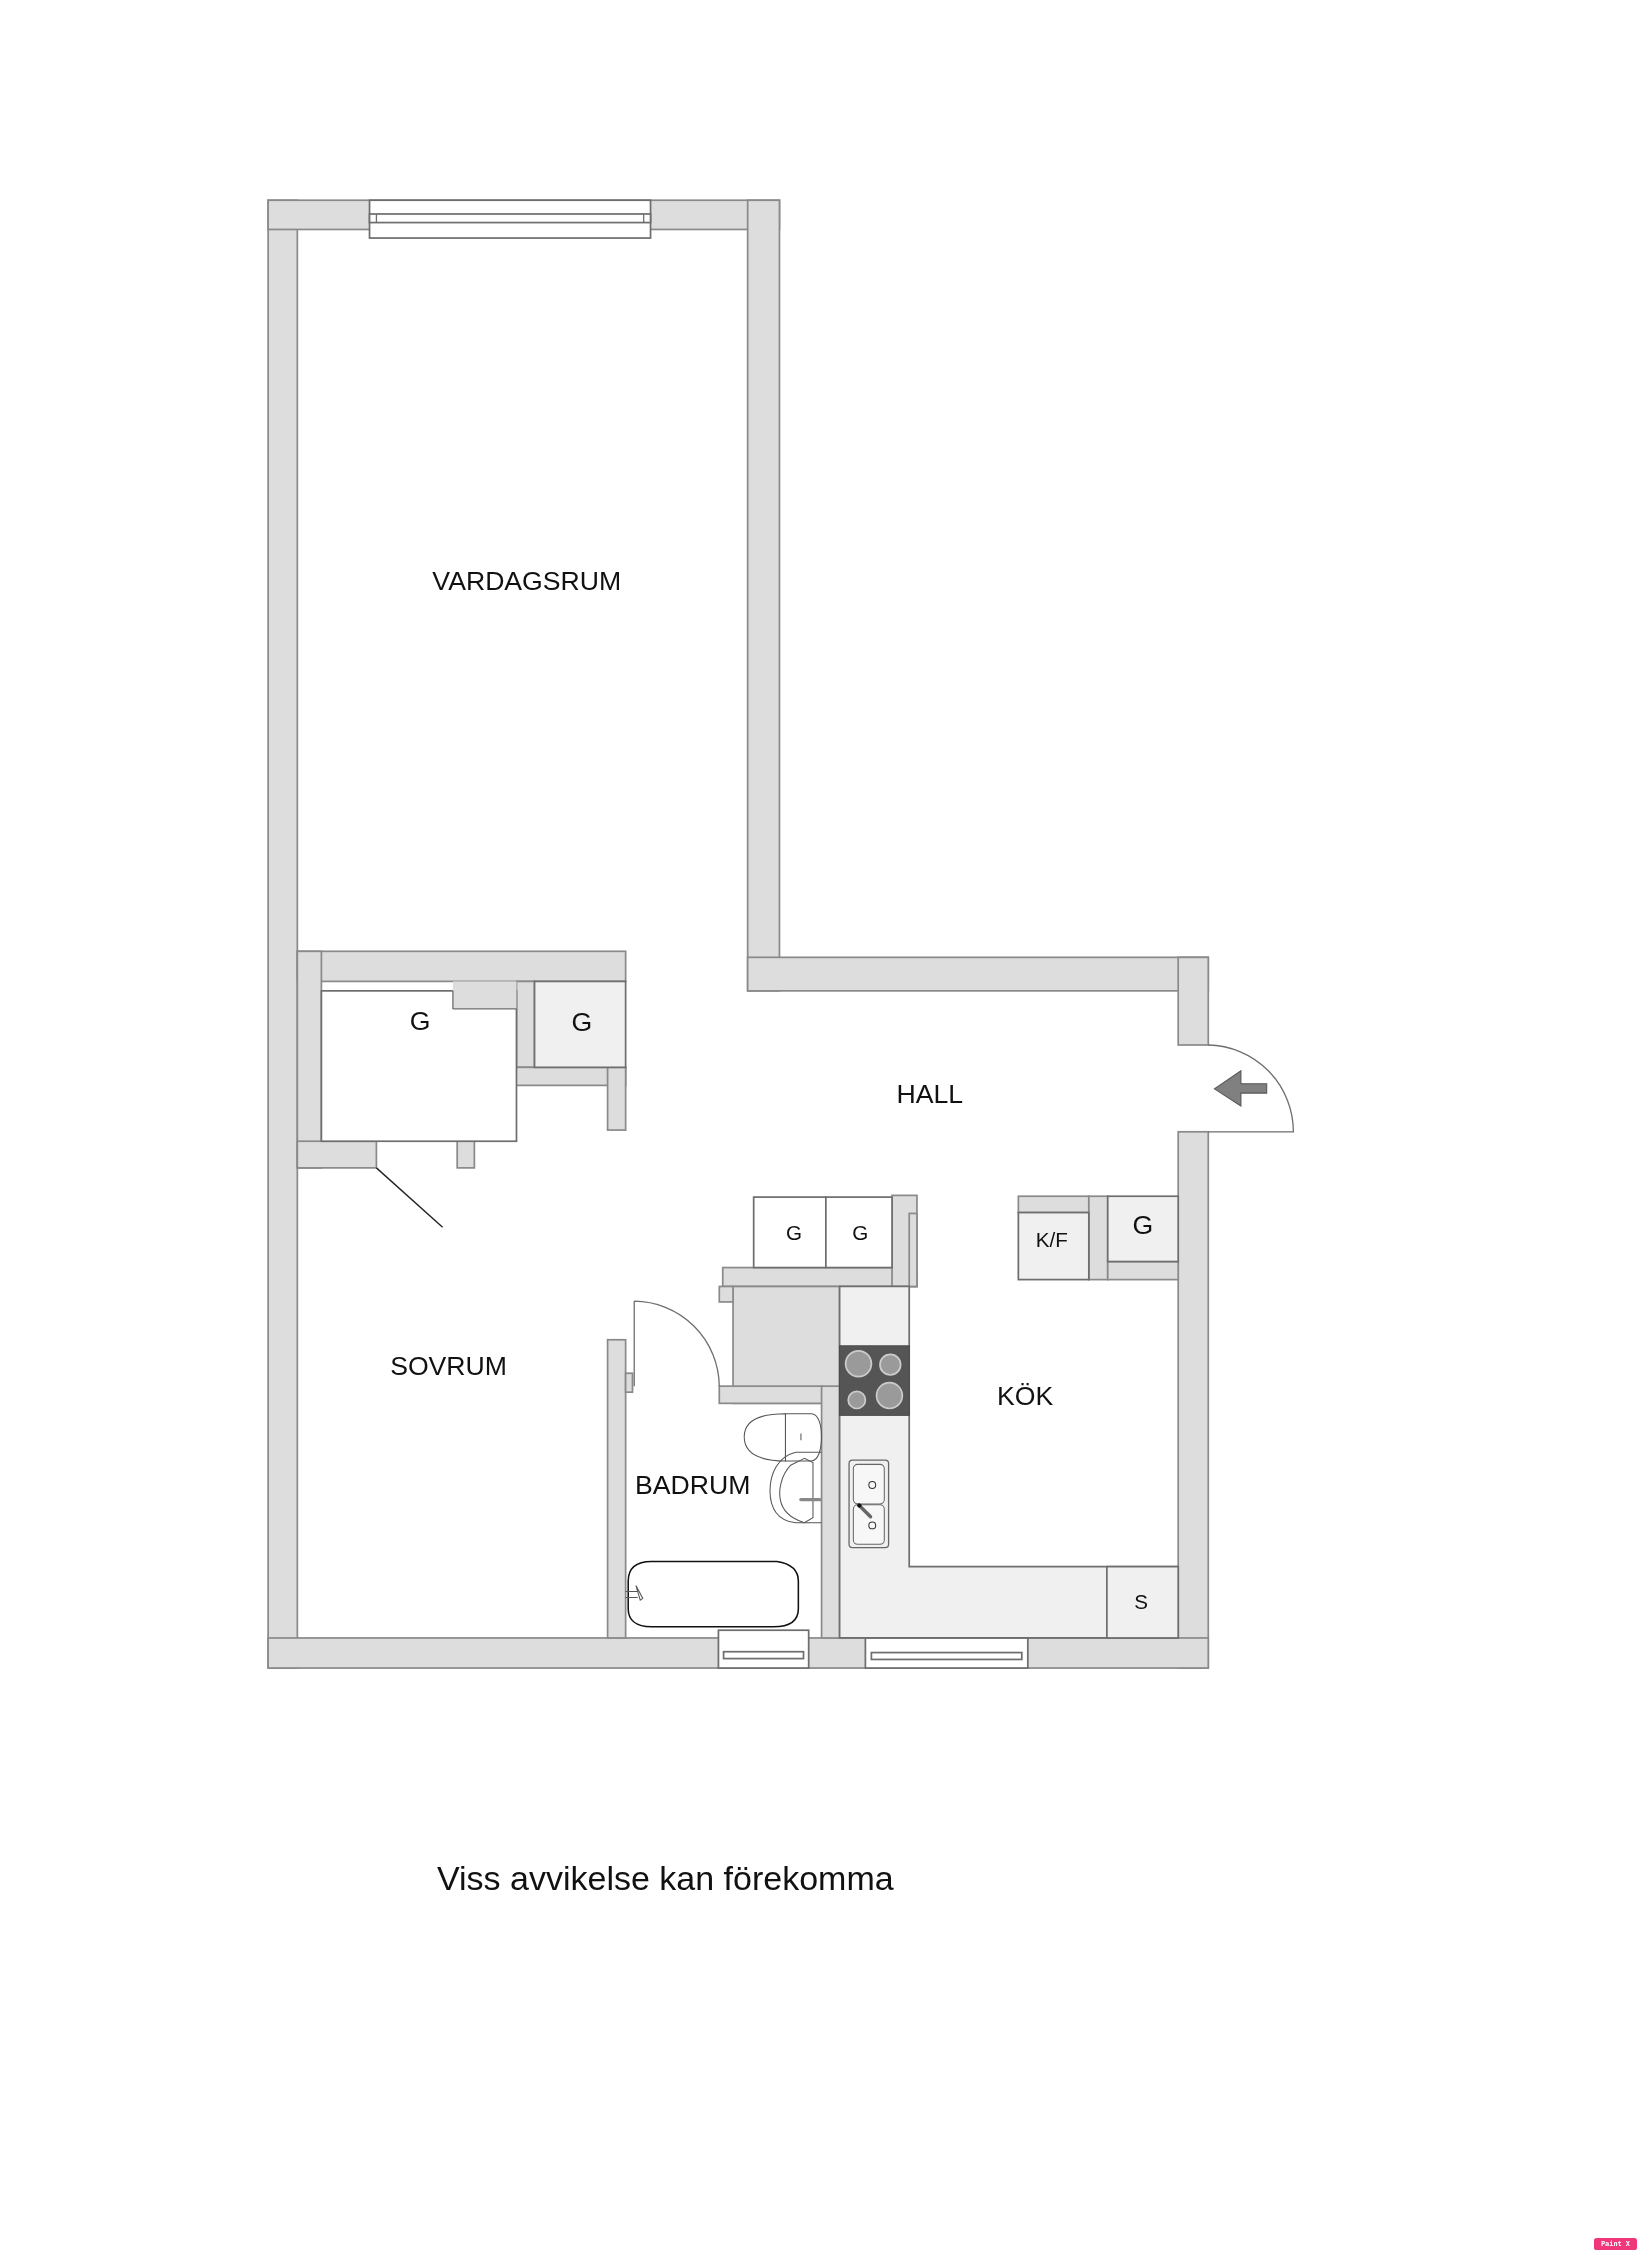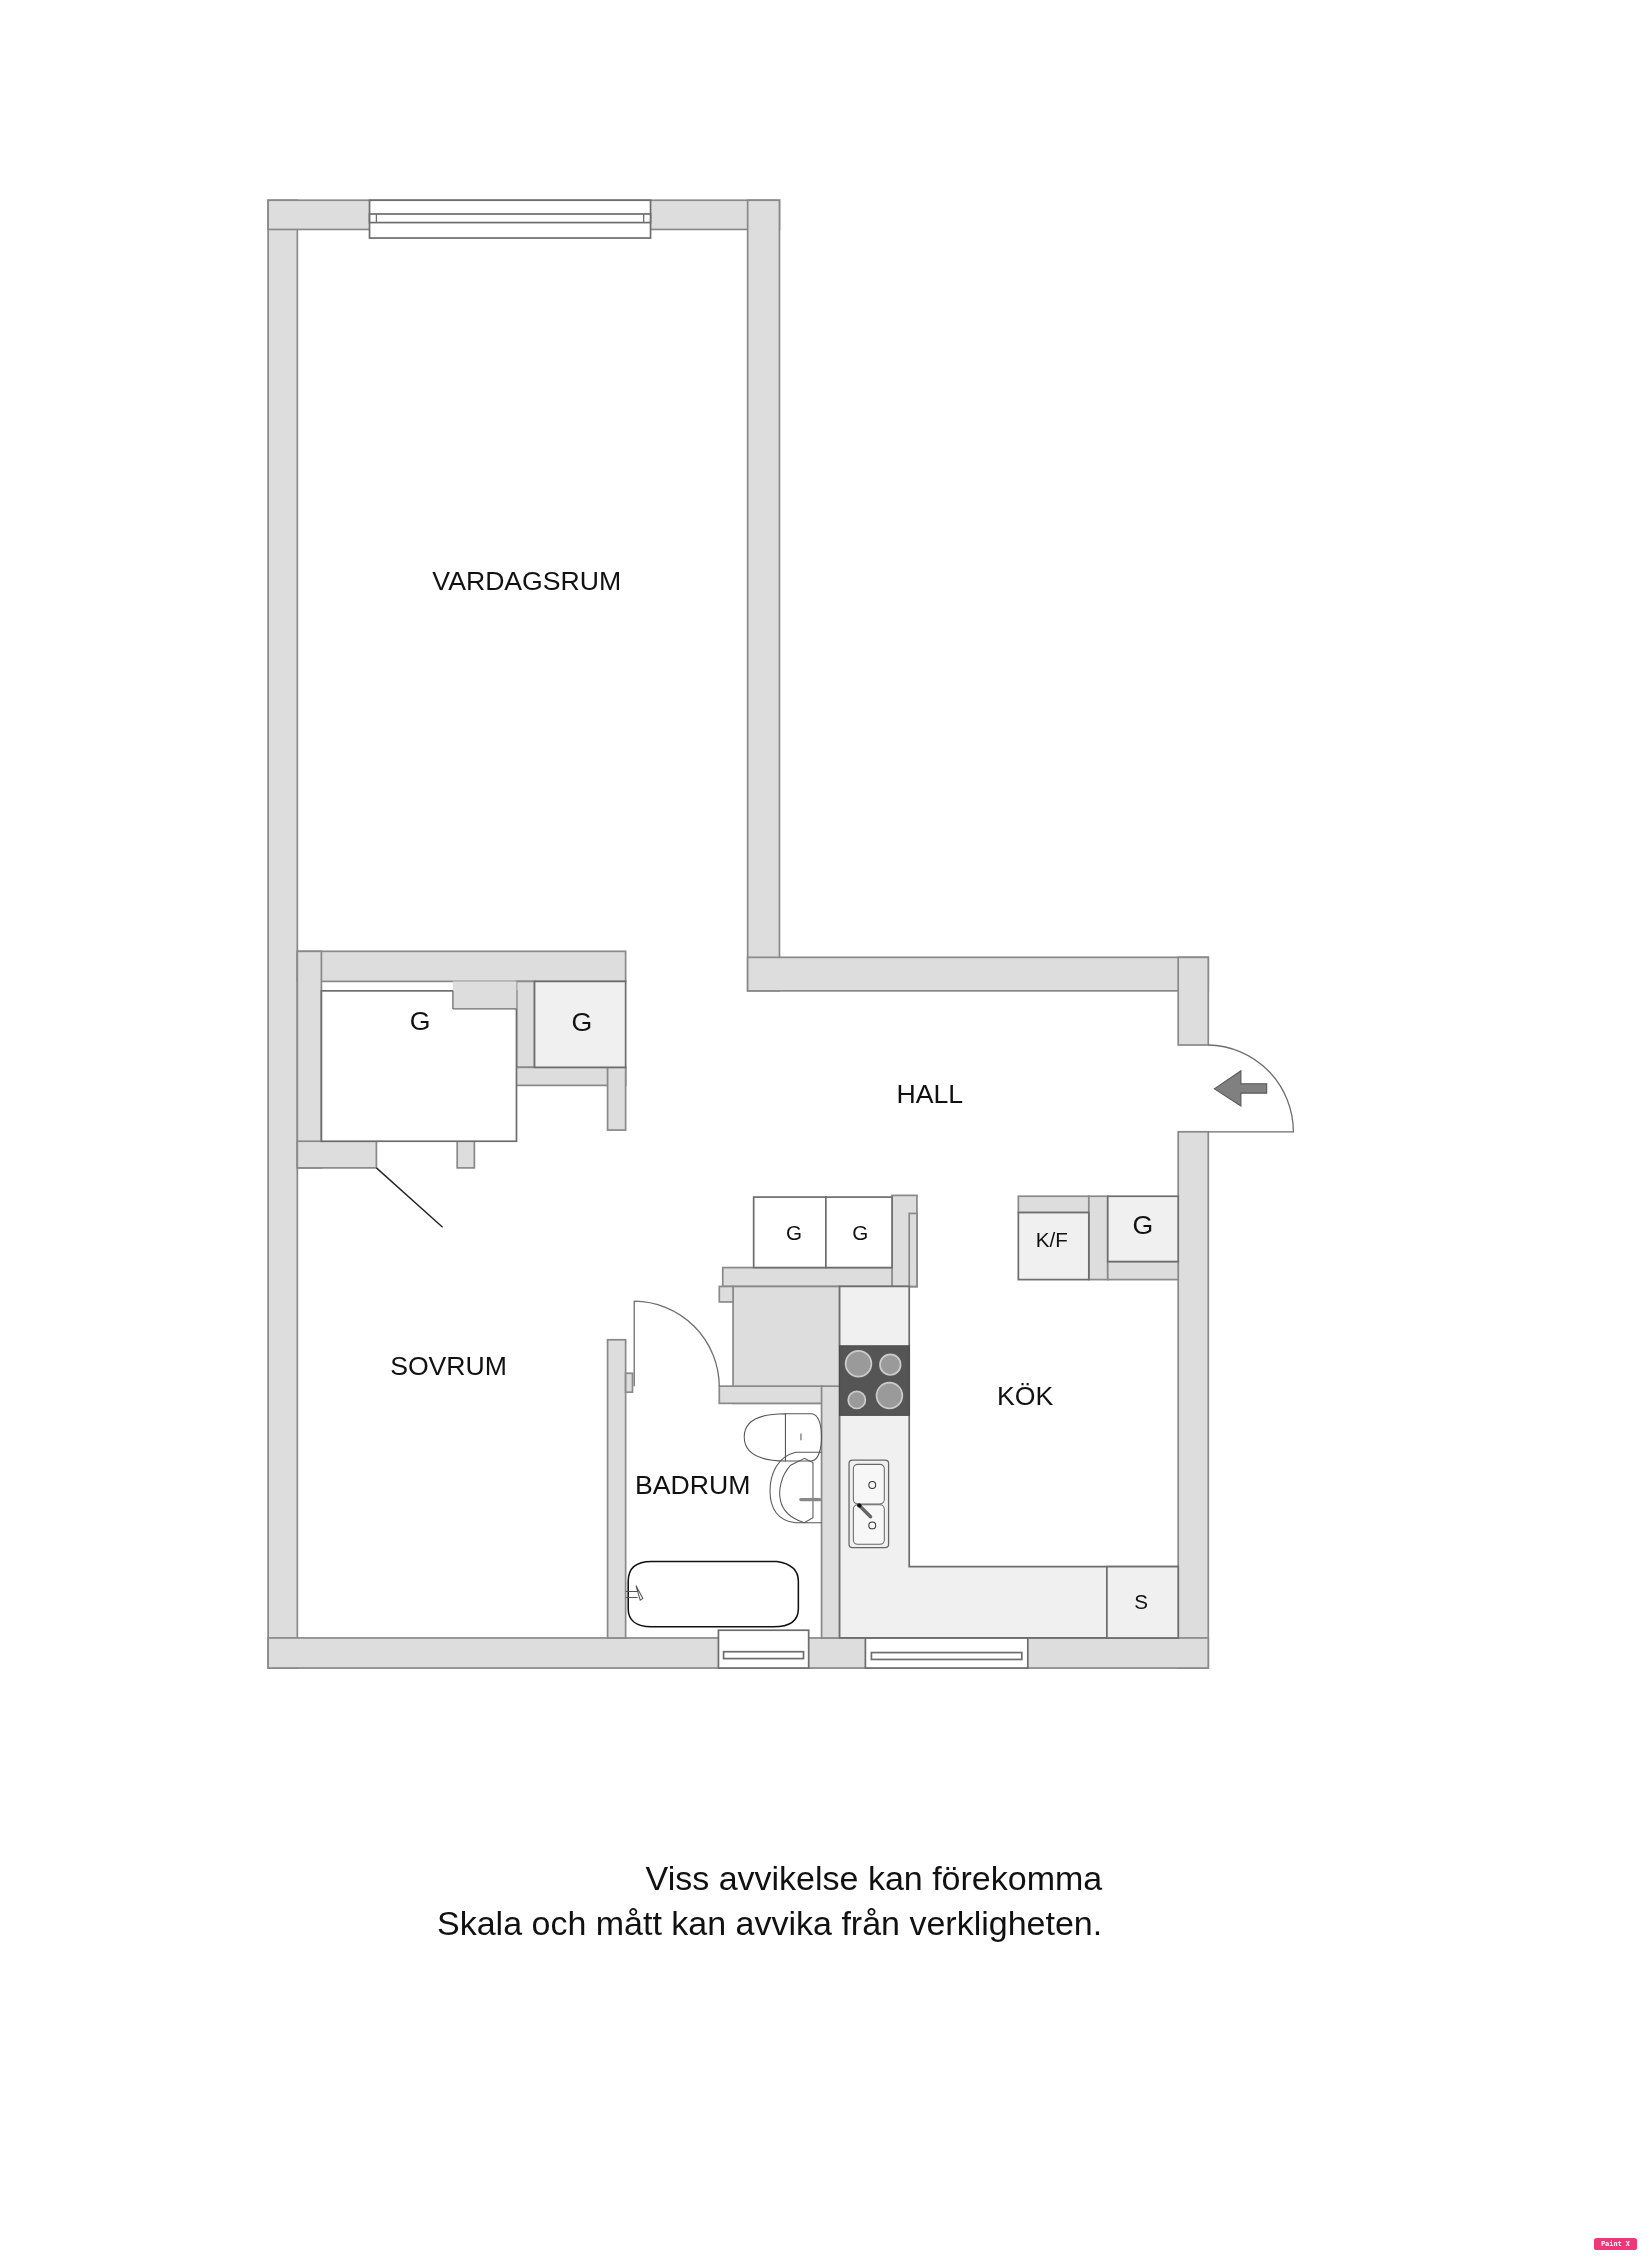--- a/index.html
+++ b/index.html
@@ -8,21 +8,21 @@
   .wall { fill: #dddddd; stroke: #8a8a8a; stroke-width: 2; }
   .room { fill: #ffffff; stroke: #6e6e6e; stroke-width: 2; }
   .fixture { fill: #f0f0f0; stroke: #6e6e6e; stroke-width: 2; }
   .win { fill: #ffffff; stroke: #6e6e6e; stroke-width: 2; }
   .line { fill: none; stroke: #6e6e6e; stroke-width: 1.5; }
   .thin { fill: none; stroke: #555; stroke-width: 1.2; }
   .label { font-family: "Liberation Sans", sans-serif; fill: #111; text-anchor: middle; dominant-baseline: middle; }
   .room-label { font-size: 31px; }
   .closet-label { font-size: 31px; }
   .small-label { font-size: 24px; }
-  .footer { position: absolute; left: 437px; top: 1856px; font-size: 34px; line-height: 45px; color: #111; text-align: right; }
+  .footer { position: absolute; left: 437px; top: 1856px; font-size: 34px; line-height: 45px; color: #111; }
   .footer div { white-space: nowrap; }
   .badge { position: absolute; left: 1594px; top: 2238px; width: 43px; height: 12px; background: #f0377a; border-radius: 2.6px; color: #fff; font-size: 6.9px; font-weight: bold; line-height: 12px; text-align: center; font-family: "DejaVu Sans Mono", monospace; }
 </style>
 </head>
 <body>
 
 <svg id="plan" width="1650" height="2261" viewBox="0 0 1920 2631" xmlns="http://www.w3.org/2000/svg">
 
   <g>
 
@@ -165,17 +165,16 @@
 
   <text class="label room-label" x="613" y="678">VARDAGSRUM</text>
   <text class="label room-label" x="1082" y="1275">HALL</text>
   <text class="label room-label" x="522" y="1592">SOVRUM</text>
   <text class="label room-label" x="806" y="1730">BADRUM</text>
   <text class="label room-label" x="1193" y="1627">KÖK</text>
 </svg>
 
 <div class="footer">
   <div>Viss avvikelse kan förekomma</div>
-  <div>Skala och mått kan avvika från verkligheten.</div>
 </div>
 
 <div class="badge">Paint X lite</div>
 
 
 </body></html>

